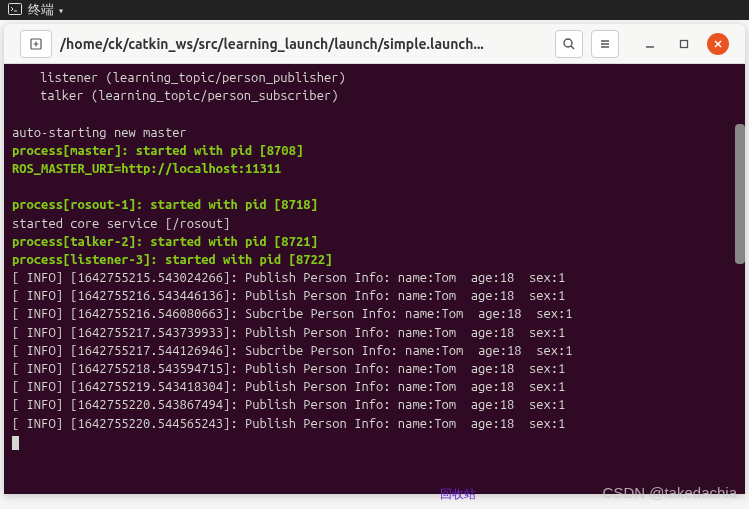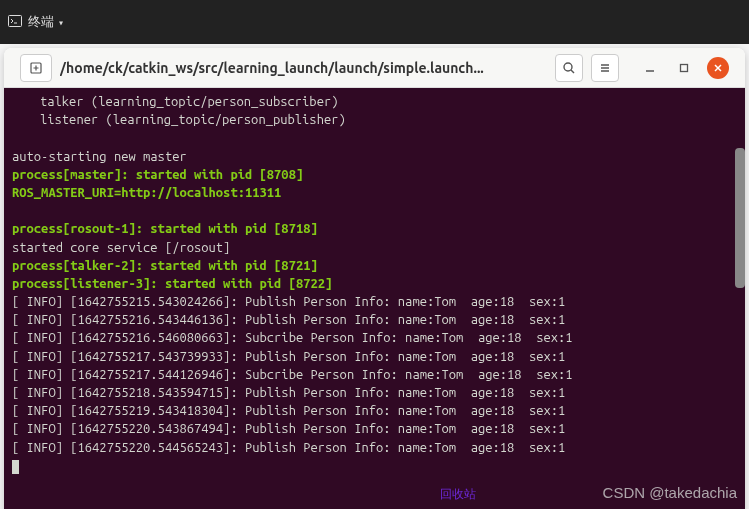--- a/index.html
+++ b/index.html
@@ -1,17 +1,17 @@
 <!DOCTYPE html>
 <html><head>
   <meta charset="utf-8">
   <style>
     * { margin: 0; padding: 0; box-sizing: border-box; }
     body { width: 749px; height: 509px; font-family: "Ubuntu Mono", "DejaVu Sans Mono", monospace; background: #f5f5f5; overflow: hidden; position: relative; }
-    .top-bar { background: #222; color: #ddd; height: 44px; display: flex; align-items: center; padding: 0 8px; font-size: 13px; }
+    .top-bar { background: #222; color: #ddd; height: 20px; display: flex; align-items: center; padding: 0 8px; font-size: 13px; }
     .top-bar-icon { margin-right: 6px; }
     .top-bar-label { margin-right: 4px; }
     .top-bar-arrow { font-size: 10px; }
     .window { background: #fff; border-radius: 8px 8px 0 0; margin: 4px 4px 0 4px; overflow: hidden; box-shadow: 0 2px 8px rgba(0,0,0,0.2); }
     .titlebar { background: #f7f7f5; height: 40px; display: flex; align-items: center; padding: 0 16px; gap: 8px; border-bottom: 1px solid #ddd; }
     .tab-btn { width: 32px; height: 28px; border: 1px solid #ccc; border-radius: 4px; background: #fff; display: flex; align-items: center; justify-content: center; cursor: pointer; font-size: 16px; }
     .title-text { flex: 1; font-weight: bold; font-size: 14px; color: #333; font-family: "Ubuntu", sans-serif; white-space: nowrap; overflow: hidden; text-overflow: ellipsis; }
     .title-btn { width: 28px; height: 28px; border: 1px solid #ccc; border-radius: 4px; background: #fff; display: flex; align-items: center; justify-content: center; cursor: pointer; font-size: 14px; color: #555; }
     .win-controls { display: flex; gap: 12px; margin-left: 12px; align-items: center; }
     .win-btn { width: 22px; height: 22px; border-radius: 50%; display: flex; align-items: center; justify-content: center; font-size: 12px; cursor: pointer; color: #444; }
@@ -80,22 +80,22 @@
         <svg width="10" height="10" viewBox="0 0 10 10">
             <line x1="2" y1="2" x2="8" y2="8" stroke="#fff" stroke-width="1.5"></line>
             <line x1="8" y1="2" x2="2" y2="8" stroke="#fff" stroke-width="1.5"></line>
           </svg>
       </div>
     </div>
   </div>
   <div class="terminal">
     <div class="scrollbar"></div>
     <div id="term-lines">
+        <div class="line indent">listener (learning_topic/person_publisher)</div>
         <div class="line indent">talker (learning_topic/person_subscriber)</div>
-        <div class="line indent">listener (learning_topic/person_publisher)</div>
         <div class="line ">&nbsp;</div>
         <div class="line ">auto-starting new master</div>
         <div class="line bold">process[master]: started with pid [8708]</div>
         <div class="line bold">ROS_MASTER_URI=http://localhost:11311</div>
         <div class="line ">&nbsp;</div>
         <div class="line bold">process[rosout-1]: started with pid [8718]</div>
         <div class="line ">started core service [/rosout]</div>
         <div class="line bold">process[talker-2]: started with pid [8721]</div>
         <div class="line bold">process[listener-3]: started with pid [8722]</div>
         <div class="line ">[ INFO] [1642755215.543024266]: Publish Person Info: name:Tom  age:18  sex:1</div>

